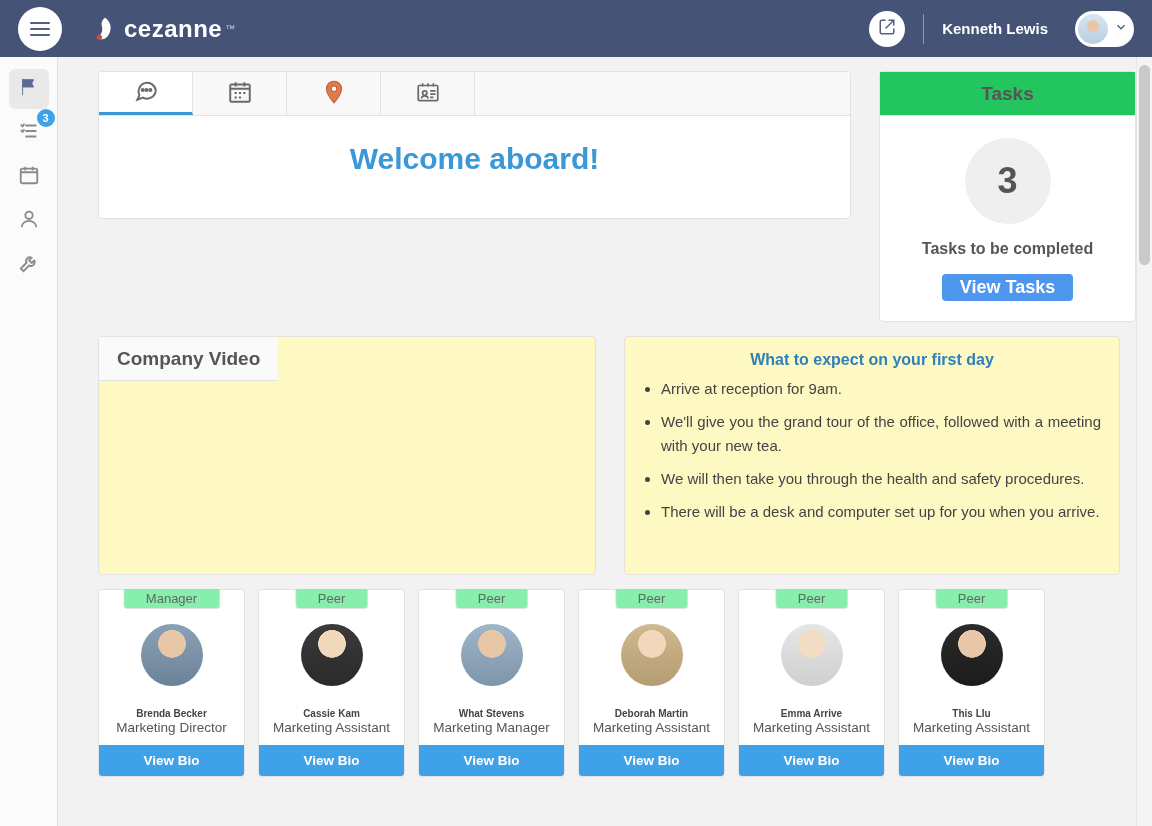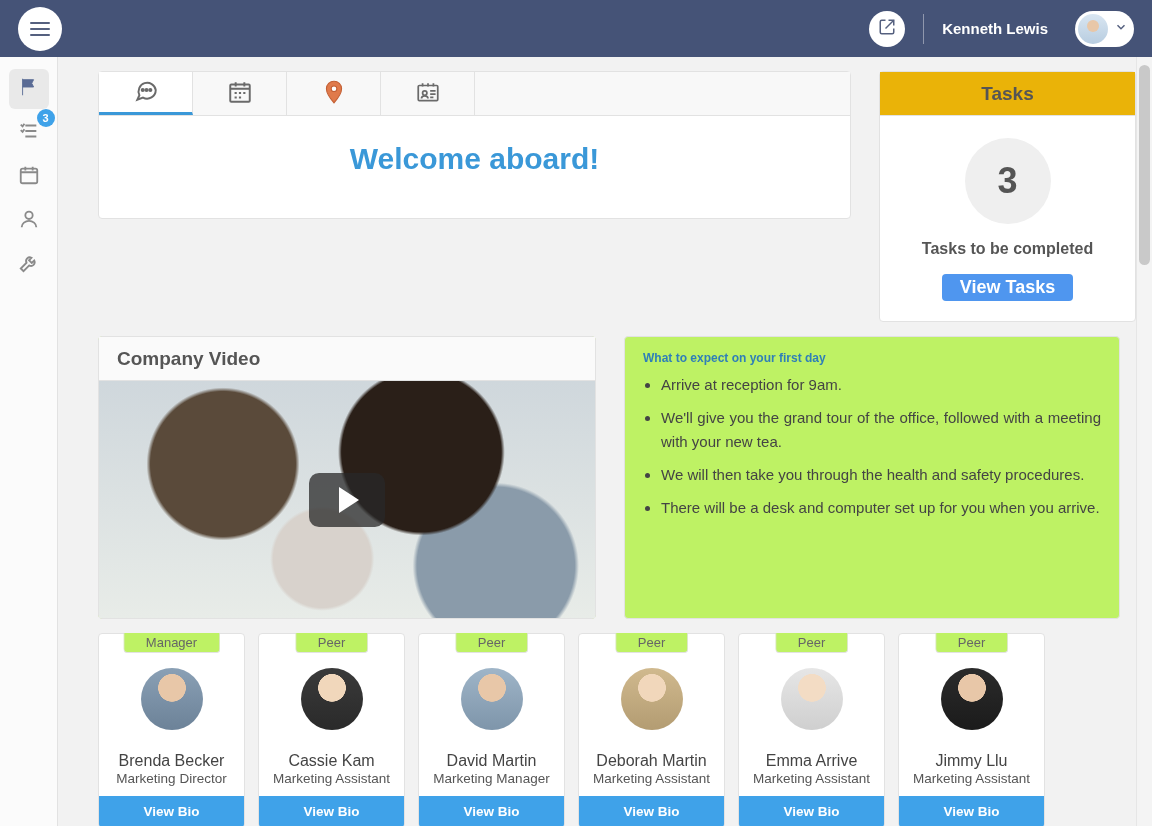--- a/index.html
+++ b/index.html
@@ -131,39 +131,39 @@
   }
 
   
   .tasks-card{
     width:260px; background:#fff; border:1px solid var(--border-light); border-radius:4px;
     display:flex; flex-direction:column; align-items:center;
   }
   .tasks-head{
     height:44px; width:100%; border-bottom:1px solid var(--border-light);
     display:flex; align-items:center; justify-content:center;
-    font-size:19px; font-weight:600; color:#555; background:#eab308;
+    font-size:19px; font-weight:600; color:#555; background:#22c55e;
   }
   .tasks-body{ padding:22px 16px 20px; display:flex; flex-direction:column; align-items:center; width:100%; }
   .count-circle{
     width:86px; height:86px; border-radius:50%; background:#efefef;
     display:flex; align-items:center; justify-content:center;
     font-size:36px; font-weight:700; color:#555;
   }
   .tasks-label{ margin-top:16px; font-size:16px; font-weight:600; color:#555; }
   .view-tasks-btn{
     margin-top:16px; background:var(--button-blue); color:#fff; border:none;
     padding:3px 18px; font-size:18px; font-weight:600; border-radius:4px; cursor:pointer;
   }
 
   
   .second-row{ display:flex; gap:28px; margin-top:14px; }
   .panel{
-    background:#bef264; border:1px solid var(--border-light); border-radius:4px;
-    display:flex; flex-direction:column;
+    background:#fef9c3; border:1px solid var(--border-light); border-radius:4px;
+    display:flex; flex-direction:row;
   }
   .panel-head{
     height:44px; padding:0 18px; display:flex; align-items:center;
     font-size:19px; font-weight:600; color:#555; border-bottom:1px solid var(--border-light);
     background:#fafafa;
   }
   .video-panel{ width:498px; }
   .video-area{
     height:237px; position:relative; overflow:hidden;
     background:
@@ -178,44 +178,44 @@
     width:76px; height:54px; background:rgba(40,40,40,0.75); border-radius:10px;
     display:flex; align-items:center; justify-content:center; cursor:pointer;
   }
   .play-btn::after{
     content:""; width:0; height:0; border-left:20px solid #fff;
     border-top:13px solid transparent; border-bottom:13px solid transparent; margin-left:4px;
   }
 
   .firstday-panel{ width:496px; }
   .firstday-body{ padding:14px 18px 24px; }
-  .firstday-link{ color:#2f7fb8; font-size:12px; font-weight:600; margin:0 0 8px; }
+  .firstday-link{ color:#2f7fb8; font-size:16px; font-weight:600; margin:0 0 8px;text-align:center; }
   .firstday-body ul{ margin:8px 0 0 18px; padding:0; }
   .firstday-body li{
     font-size:15px; color:#444; line-height:1.55; margin-bottom:10px; text-align:justify;
   }
 
   
   .people-row{
     display:flex; gap:13px; margin-top:14px;
   }
   .person-card{
     width:147px; background:#fff; border:1px solid var(--border-light); border-radius:4px;
     display:flex; flex-direction:column; align-items:center; position:relative; padding-top:26px;
   }
   .role-chip{
     position:absolute; top:-1px; left:50%; transform:translateX(-50%);
-    background:#bef264; border:1px solid var(--border-light); border-top:none;
+    background:#86efac; border:1px solid var(--border-light); border-top:none;
     font-size:13px; color:#666; padding:2px 22px; border-radius:0 0 4px 4px;
   }
   .avatar-lg{
     width:62px; height:62px; border-radius:50%; overflow:hidden; position:relative; margin-top:8px;
   }
   .avatar-lg .bg{ position:absolute; inset:0; }
-  .person-name{ margin-top:22px; font-size:16px; font-weight:400; color:#444; text-align:center; }
+  .person-name{ margin-top:22px; font-size:10px; font-weight:700; color:#444; text-align:center; }
   .person-title{ font-size:13.5px; color:#555; text-align:left; margin-top:1px; padding:0 4px; }
   .view-bio-btn{
     margin-top:10px; width:100%; border:none; background:#3fa2e9; color:#fff;
     font-size:13.5px; font-weight:600; padding:8px 0; cursor:pointer; border-radius:0 0 3px 3px;
   }
 
   
   .tint1{ background:radial-gradient(circle at 50% 32%, #e8c7a8 0 26%, transparent 27%), linear-gradient(180deg,#8aa0b5,#6c8298); }
   .tint2{ background:radial-gradient(circle at 50% 32%, #f1d7bb 0 26%, transparent 27%), linear-gradient(180deg,#3a3a3a,#2a2a2a); }
   .tint3{ background:radial-gradient(circle at 50% 32%, #e8c7a8 0 26%, transparent 27%), linear-gradient(180deg,#9fb5c8,#7e95aa); }
@@ -229,20 +229,30 @@
 
 <div class="header">
   <div class="hamburger-btn">
     <div class="hamburger-icon">
       <span></span>
         <span></span>
         <span></span>
     </div>
   </div>
 
+  <div class="brand">
+    <span class="brand-logo">
+      <svg viewBox="0 0 32 32">
+          <path fill="#fff" d="M16 2 C22 6 26 14 20 24 C17 29 10 30 7 26 C11 24 14 18 12 12 C11 8 13 4 16 2 Z"></path>
+          <circle cx="9" cy="26" r="3.2" fill="#d4483b"></circle>
+        </svg>
+    </span>
+    <span>cezanne</span>
+    <sup>™</sup>
+  </div>
 
   <div class="header-spacer"></div>
 
   <div class="compose-btn">
     <span>
       <svg viewBox="0 0 24 24" fill="none" stroke="#55607f" stroke-width="2">
         <path d="M14 3h7v7"></path>
           <path d="M10 14 L21 3"></path>
           <path d="M21 14v5a2 2 0 0 1-2 2H5a2 2 0 0 1-2-2V5a2 2 0 0 1 2-2h5"></path>
       </svg>
@@ -405,21 +415,21 @@
         </div>
     <div class="person-name">Cassie Kam</div>
     <div class="person-title">Marketing Assistant</div>
     <button class="view-bio-btn">View Bio</button>
   </div>
       <div class="person-card">
     <div class="role-chip">Peer</div>
     <div class="avatar-lg">
           <div class="bg tint3"></div>
         </div>
-    <div class="person-name">David Martin</div>
+    <div class="person-name">What Stevens</div>
     <div class="person-title">Marketing Manager</div>
     <button class="view-bio-btn">View Bio</button>
   </div>
       <div class="person-card">
     <div class="role-chip">Peer</div>
     <div class="avatar-lg">
           <div class="bg tint4"></div>
         </div>
     <div class="person-name">Deborah Martin</div>
     <div class="person-title">Marketing Assistant</div>
@@ -432,21 +442,21 @@
         </div>
     <div class="person-name">Emma Arrive</div>
     <div class="person-title">Marketing Assistant</div>
     <button class="view-bio-btn">View Bio</button>
   </div>
       <div class="person-card">
     <div class="role-chip">Peer</div>
     <div class="avatar-lg">
           <div class="bg tint6"></div>
         </div>
-    <div class="person-name">Jimmy Llu</div>
+    <div class="person-name">This Llu</div>
     <div class="person-title">Marketing Assistant</div>
     <button class="view-bio-btn">View Bio</button>
   </div>
     </div>
 
 </div>
 
 <div class="scrollbar">
   <div class="scrollbar-thumb"></div>
 </div>

